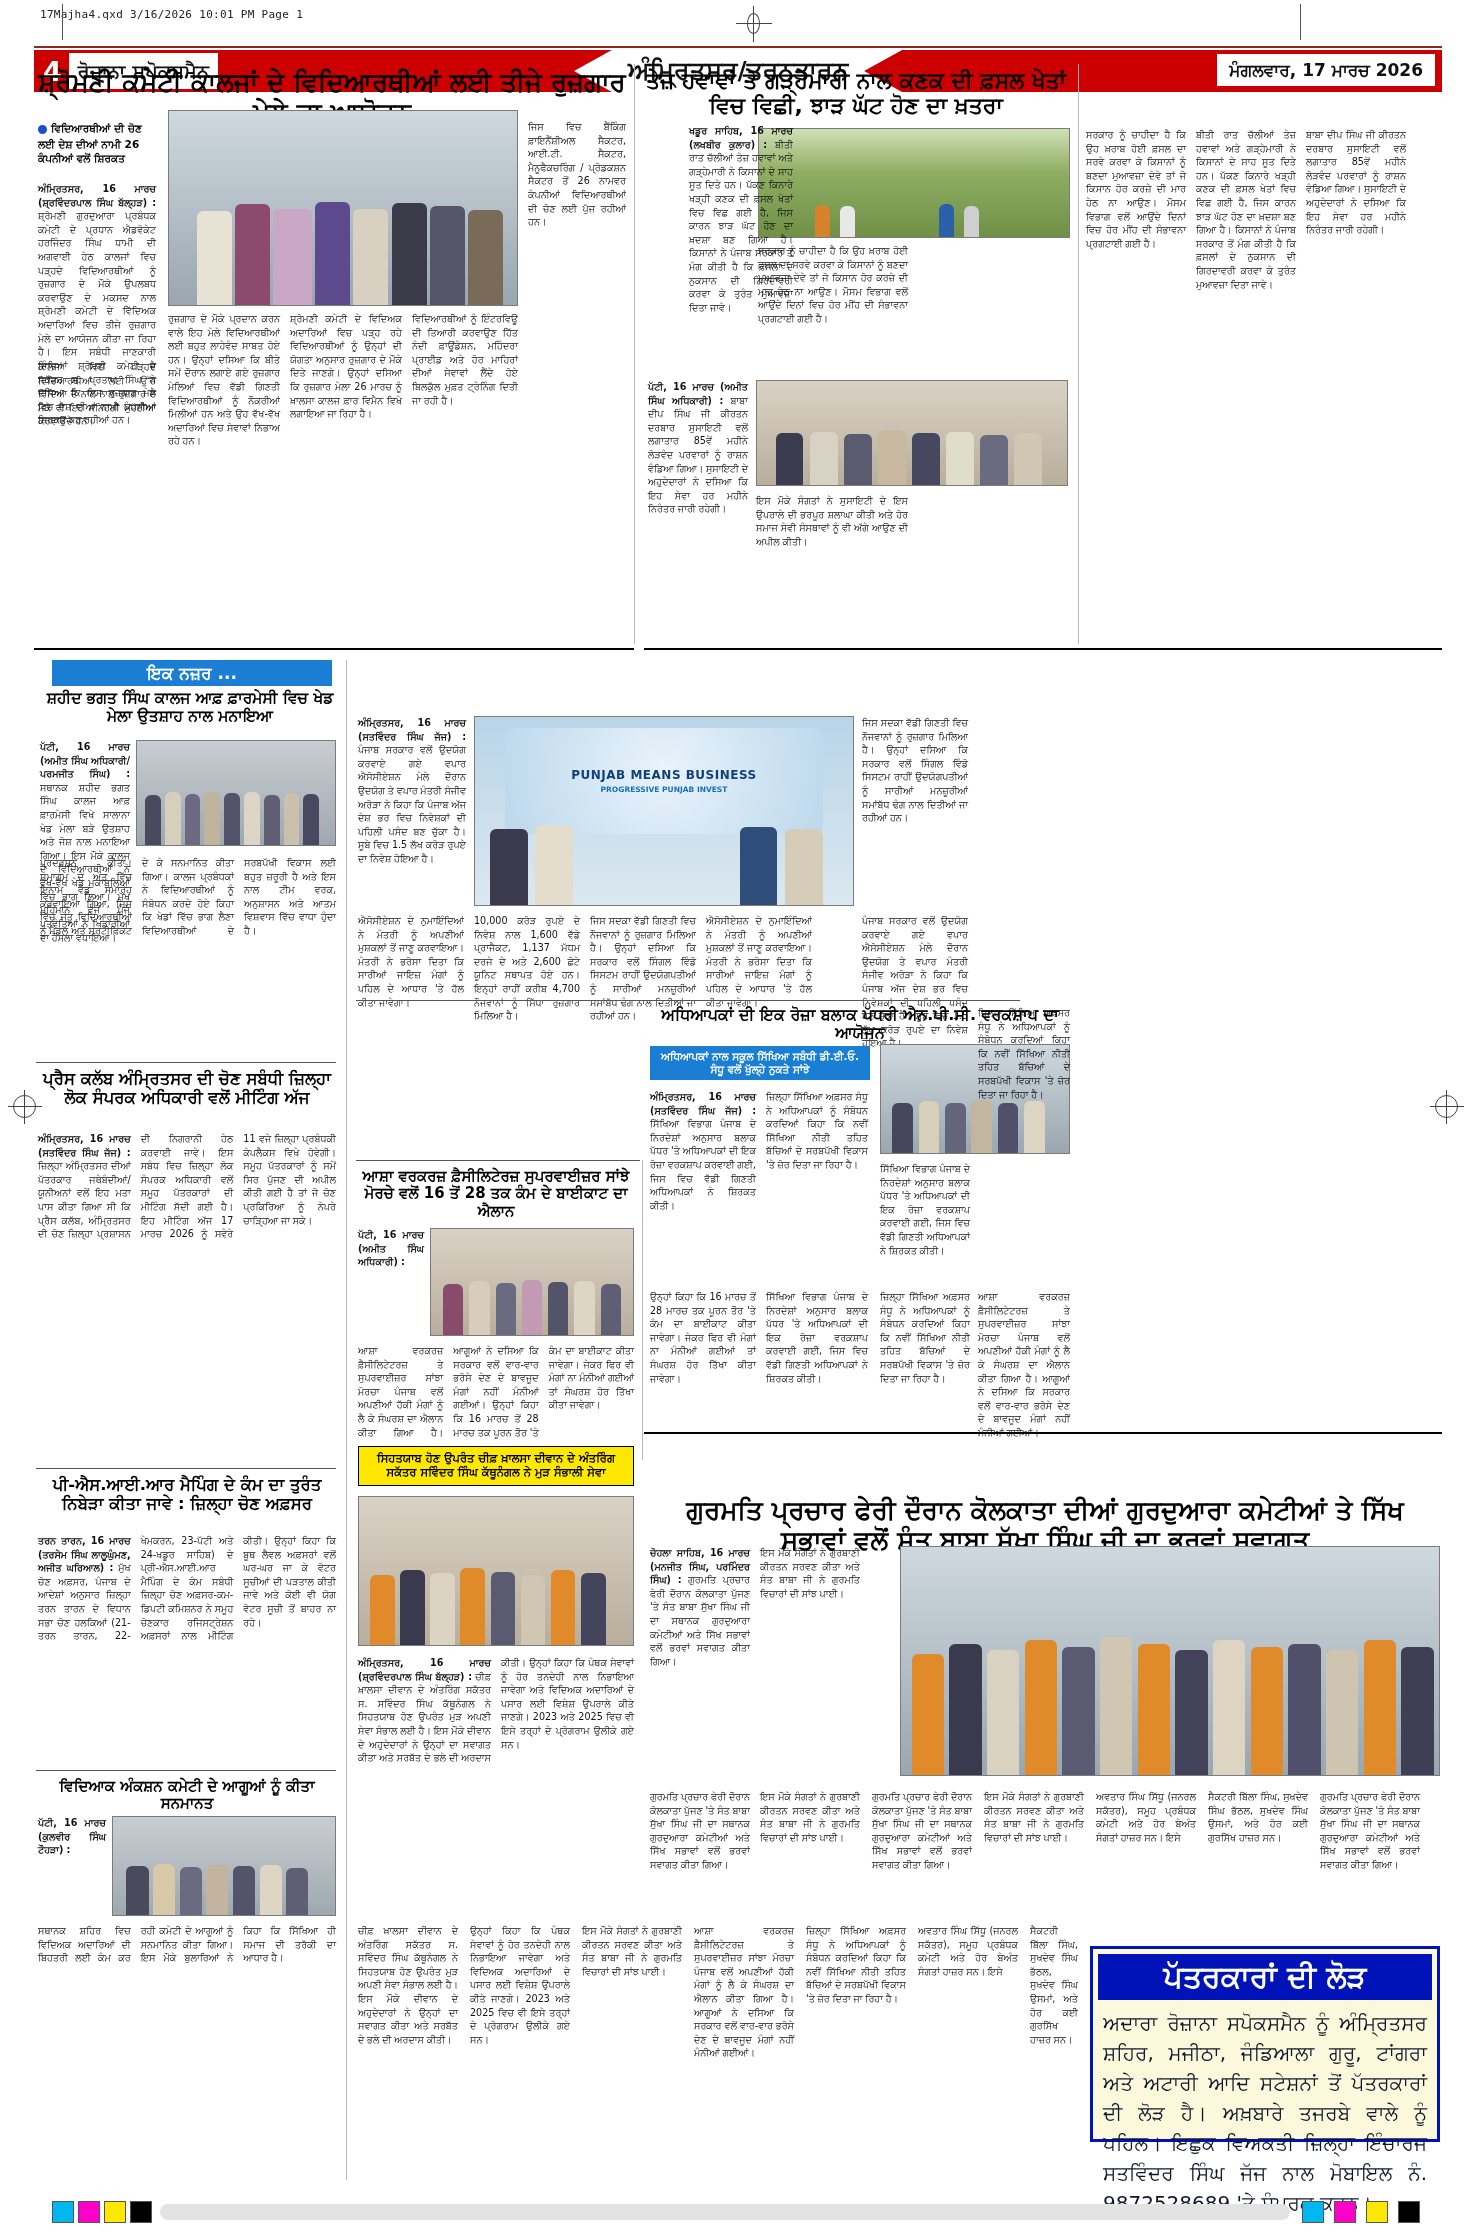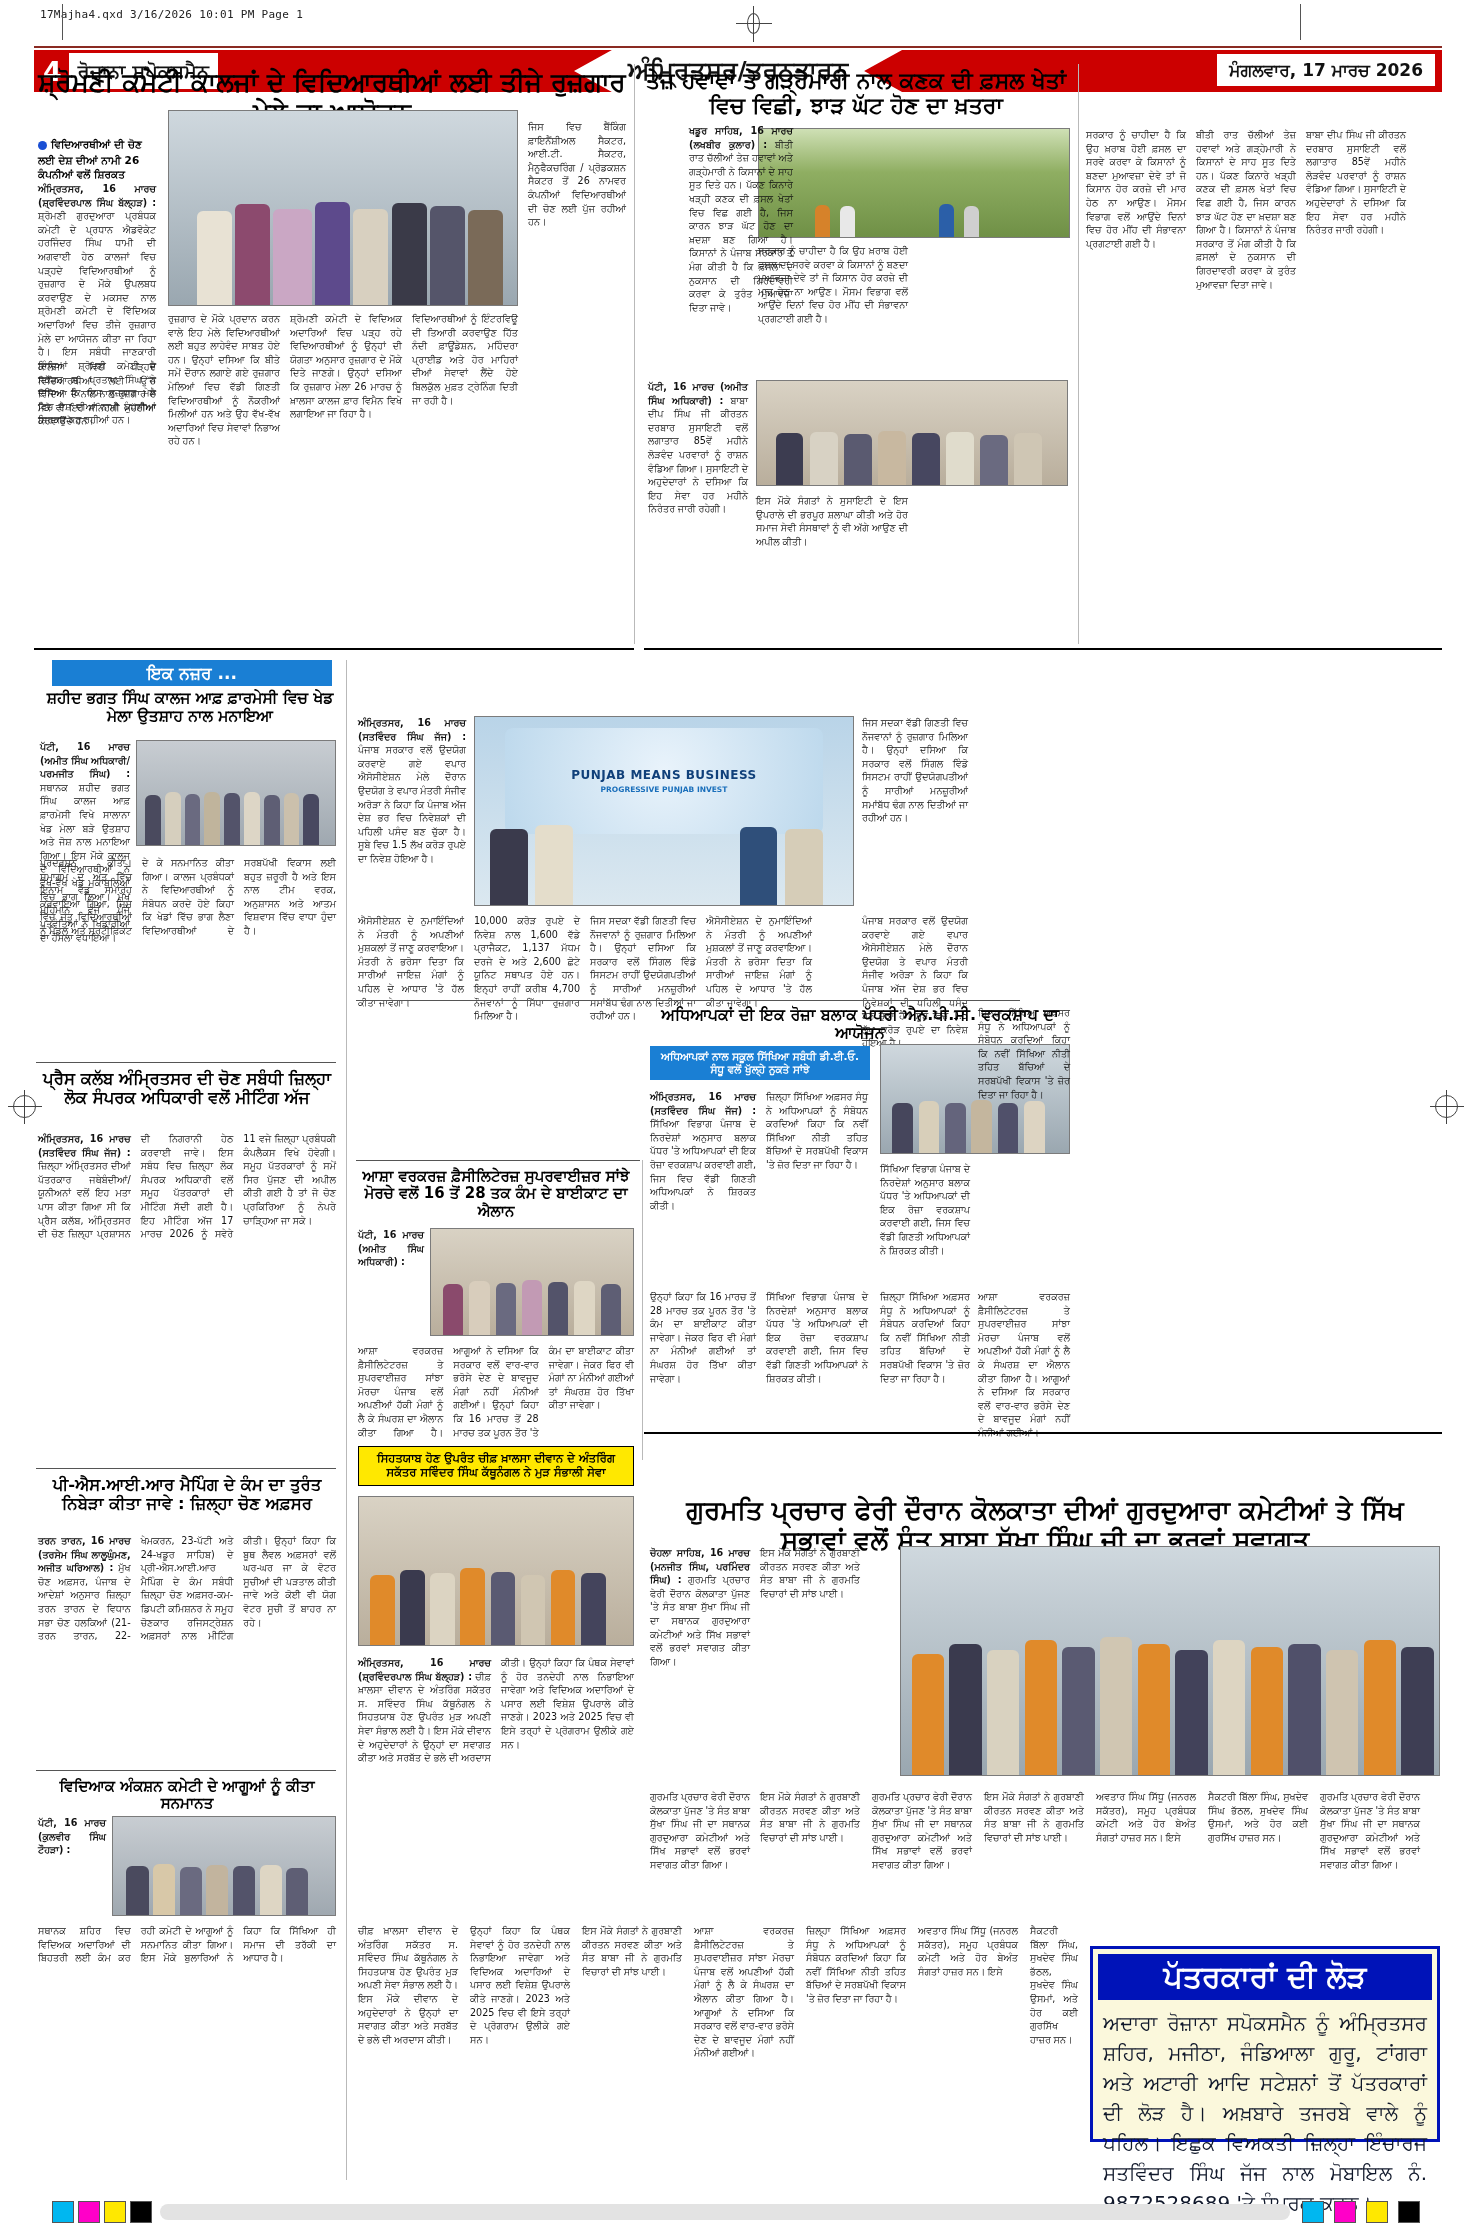--- a/index.html
+++ b/index.html
@@ -158,21 +158,21 @@
   </div>
 
   <div class="hl" style="position:absolute;left:36px;top:68px;width:592px;font-size:26px;">ਸ਼੍ਰੋਮਣੀ ਕਮੇਟੀ ਕਾਲਜਾਂ ਦੇ ਵਿਦਿਆਰਥੀਆਂ ਲਈ ਤੀਜੇ ਰੁਜ਼ਗਾਰ ਮੇਲੇ ਦਾ ਆਯੋਜਨ</div>
 
   <div class="hl" style="position:absolute;left:644px;top:68px;width:424px;font-size:22px;">ਤੇਜ਼ ਹਵਾਵਾਂ ਤੇ ਗੜ੍ਹੇਮਾਰੀ ਨਾਲ ਕਣਕ ਦੀ ਫ਼ਸਲ ਖੇਤਾਂ ਵਿਚ ਵਿਛੀ, ਝਾੜ ਘੱਟ ਹੋਣ ਦਾ ਖ਼ਤਰਾ</div>
 
   <div class="col-rule" style="left:634px;top:64px;height:580px;"></div>
   <div class="col-rule" style="left:1078px;top:64px;height:580px;"></div>
 
   <div style="position:absolute;left:38px;top:122px;width:118px;">
-    <div style="display:flex;gap:4px;align-items:flex-start;margin-top:16px;">
+    <div style="display:flex;gap:4px;align-items:flex-start;">
       <span style="width:9px;height:9px;background:#1a4fd4;border-radius:50%;display:block;margin-top:3px;flex:0 0 auto;"></span>
       <span style="font-size:10.5px;font-weight:bold;line-height:1.3;">ਵਿਦਿਆਰਥੀਆਂ ਦੀ ਚੋਣ</span>
     </div>
     <div style="font-size:10.5px;font-weight:bold;line-height:1.35;white-space:pre-line;margin-top:1px;">ਲਈ ਦੇਸ਼ ਦੀਆਂ ਨਾਮੀ 26
 ਕੰਪਨੀਆਂ ਵਲੋਂ ਸ਼ਿਰਕਤ</div>
   </div>
 
   <div class="photo ph-hall" style="left:168px;top:110px;width:350px;height:196px;">
     <div class="figs">
       <i style="left:8%;width:10%;height:78%;background:#e8e2d4;"></i>

